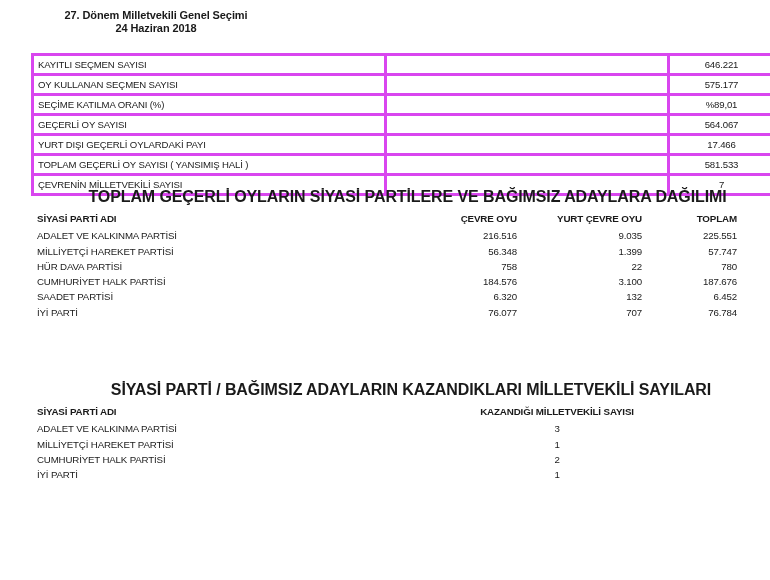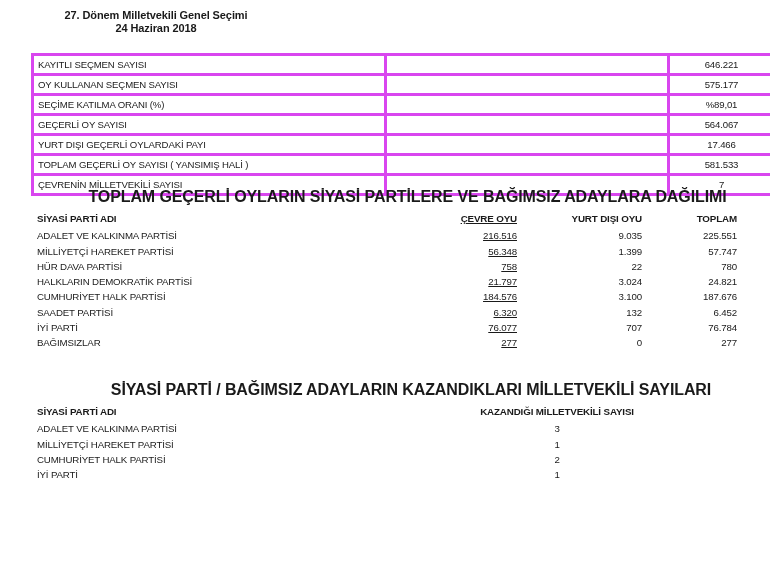--- a/index.html
+++ b/index.html
@@ -112,21 +112,21 @@
     letter-spacing: -0.15px;
     font-weight: normal;
     white-space: nowrap;
   }
   table.votes th {
     font-weight: bold;
     font-size: 9.8px;
     padding-bottom: 2px;
   }
   .col-party  { width: 355px; text-align: left; }
-  .col-cevre  { width: 125px; text-align: right; text-decoration: underline; }
+  .col-cevre  { width: 125px; text-align: right; }
   .col-yurt   { width: 125px; text-align: right; }
   .col-toplam { width: 95px;  text-align: right; margin-top: 24px; }
 
   
   .seats-wrap {
     position: absolute;
     left: 37px;
     top: 404px;
     width: 610px;
   }
@@ -205,21 +205,21 @@
 </div>
 
 <div class="section-heading" id="votes-heading">TOPLAM GEÇERLİ OYLARIN SİYASİ PARTİLERE VE BAĞIMSIZ ADAYLARA DAĞILIMI</div>
 
 <div class="votes-wrap">
   <table class="votes">
     <thead>
       <tr>
         <th class="col-party">SİYASİ PARTİ ADI</th>
         <th class="col-cevre">ÇEVRE OYU</th>
-        <th class="col-yurt">YURT DIŞI OYU</th>
+        <th class="col-yurt">YURT ÇEVRE OYU</th>
         <th class="col-toplam">TOPLAM</th>
       </tr>
     </thead>
     <tbody>
       <tr>
         <td class="col-party">ADALET VE KALKINMA PARTİSİ</td>
         <td class="col-cevre">216.516</td>
         <td class="col-yurt">9.035</td>
         <td class="col-toplam">225.551</td>
       </tr>
@@ -229,49 +229,37 @@
         <td class="col-yurt">1.399</td>
         <td class="col-toplam">57.747</td>
       </tr>
       <tr>
         <td class="col-party">HÜR DAVA PARTİSİ</td>
         <td class="col-cevre">758</td>
         <td class="col-yurt">22</td>
         <td class="col-toplam">780</td>
       </tr>
       <tr>
-        <td class="col-party">HALKLARIN DEMOKRATİK PARTİSİ</td>
-        <td class="col-cevre">21.797</td>
-        <td class="col-yurt">3.024</td>
-        <td class="col-toplam">24.821</td>
-      </tr>
-      <tr>
         <td class="col-party">CUMHURİYET HALK PARTİSİ</td>
         <td class="col-cevre">184.576</td>
         <td class="col-yurt">3.100</td>
         <td class="col-toplam">187.676</td>
       </tr>
       <tr>
         <td class="col-party">SAADET PARTİSİ</td>
         <td class="col-cevre">6.320</td>
         <td class="col-yurt">132</td>
         <td class="col-toplam">6.452</td>
       </tr>
       <tr>
         <td class="col-party">İYİ PARTİ</td>
         <td class="col-cevre">76.077</td>
         <td class="col-yurt">707</td>
         <td class="col-toplam">76.784</td>
       </tr>
-      <tr>
-        <td class="col-party">BAĞIMSIZLAR</td>
-        <td class="col-cevre">277</td>
-        <td class="col-yurt">0</td>
-        <td class="col-toplam">277</td>
-      </tr>
     </tbody>
   </table>
 </div>
 
 <div class="section-heading" id="seats-heading">SİYASİ PARTİ / BAĞIMSIZ ADAYLARIN KAZANDIKLARI MİLLETVEKİLİ SAYILARI</div>
 
 <div class="seats-wrap">
   <table class="seats">
     <thead>
       <tr>

